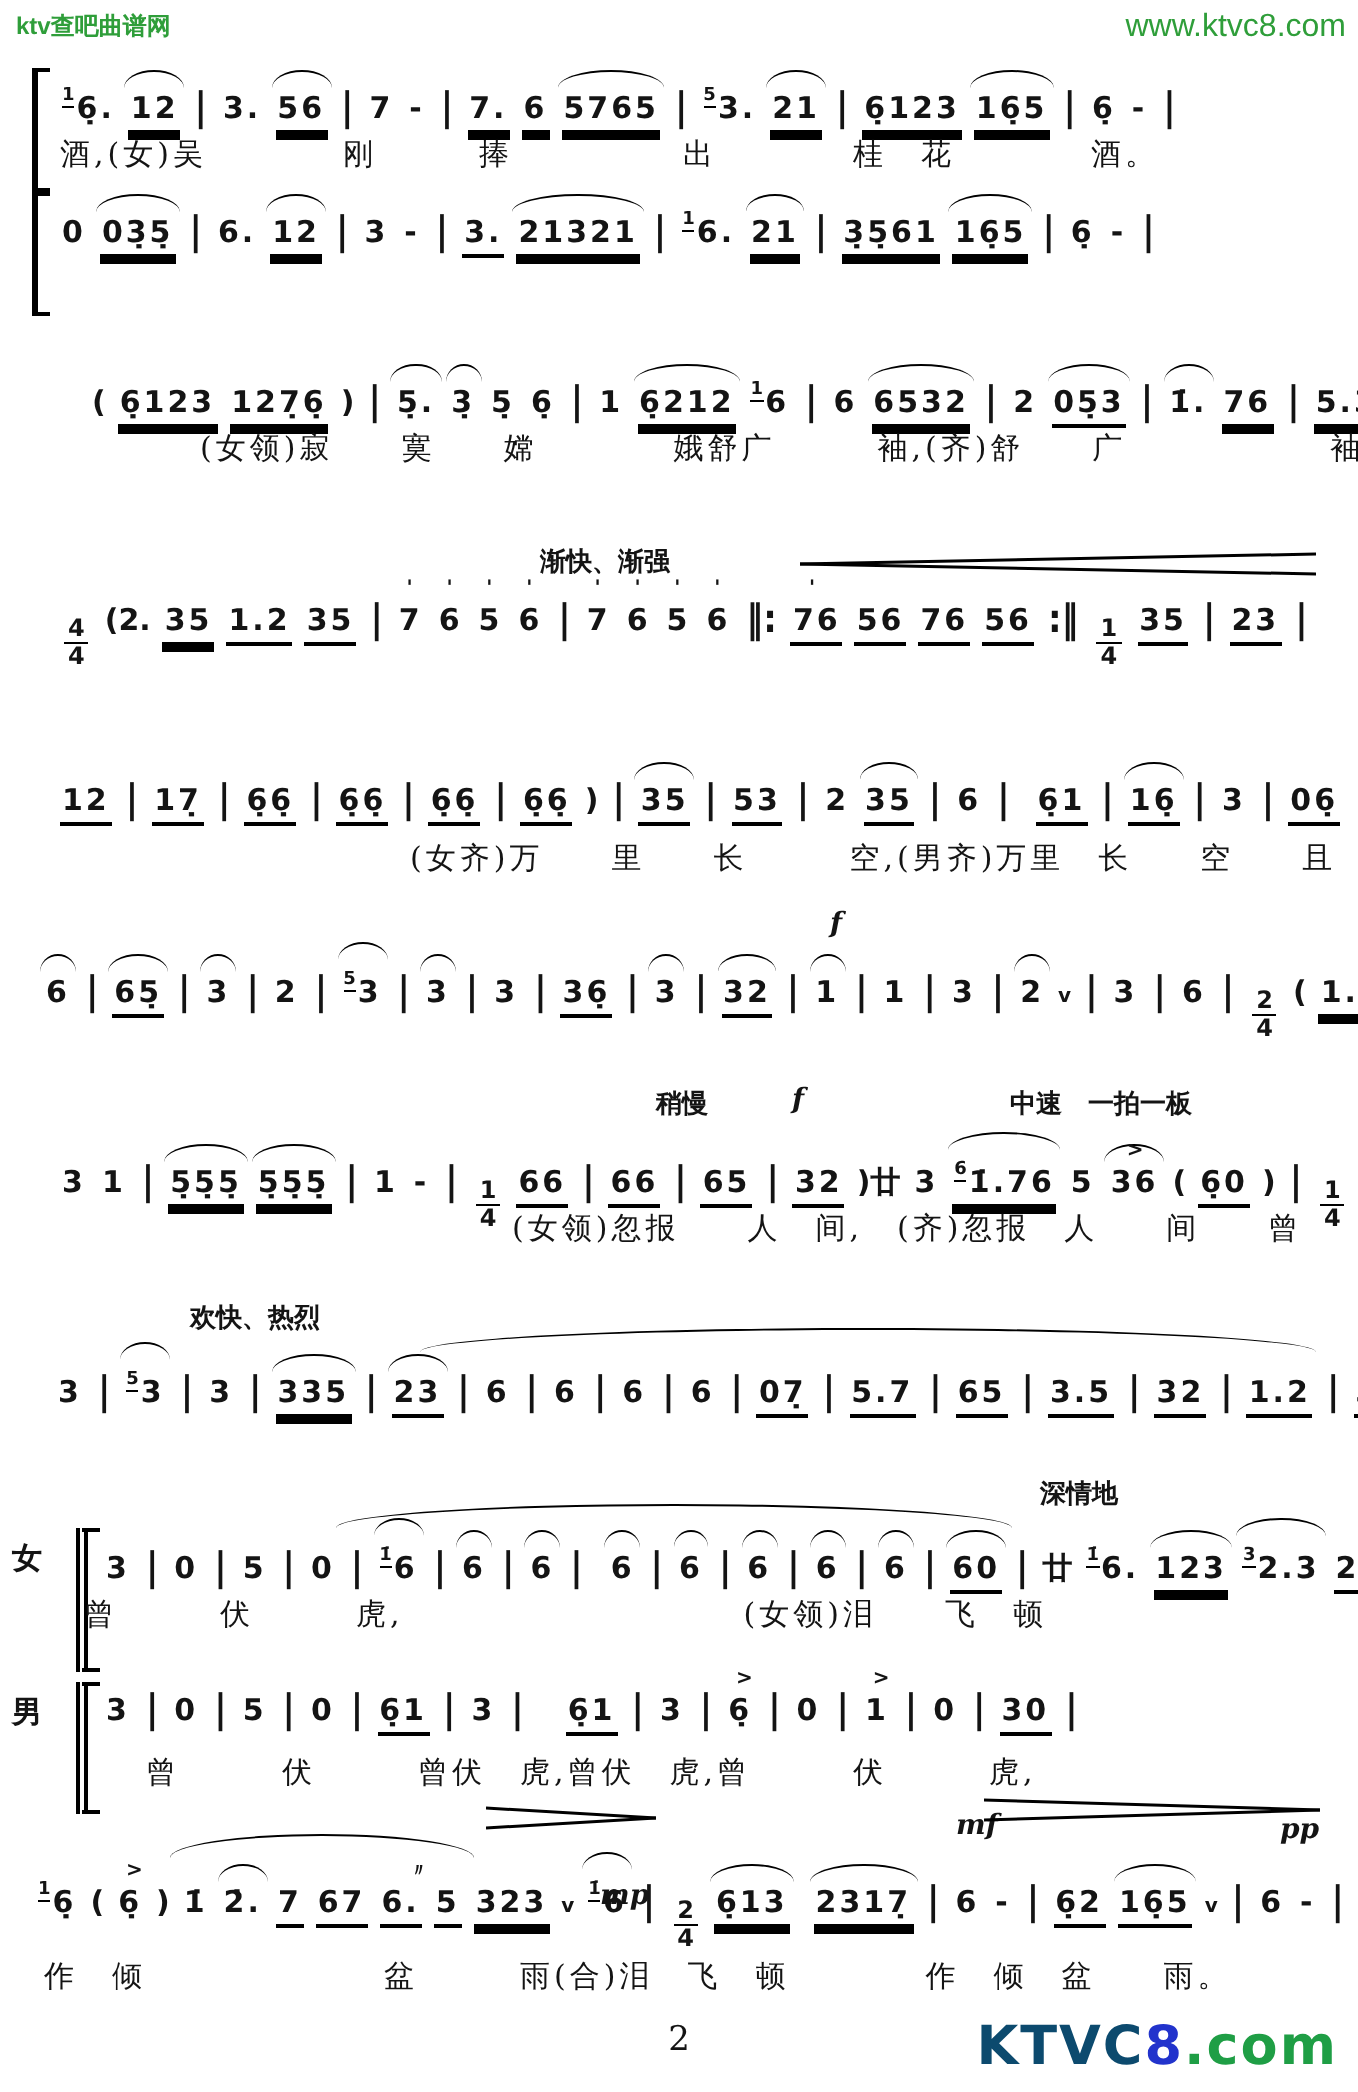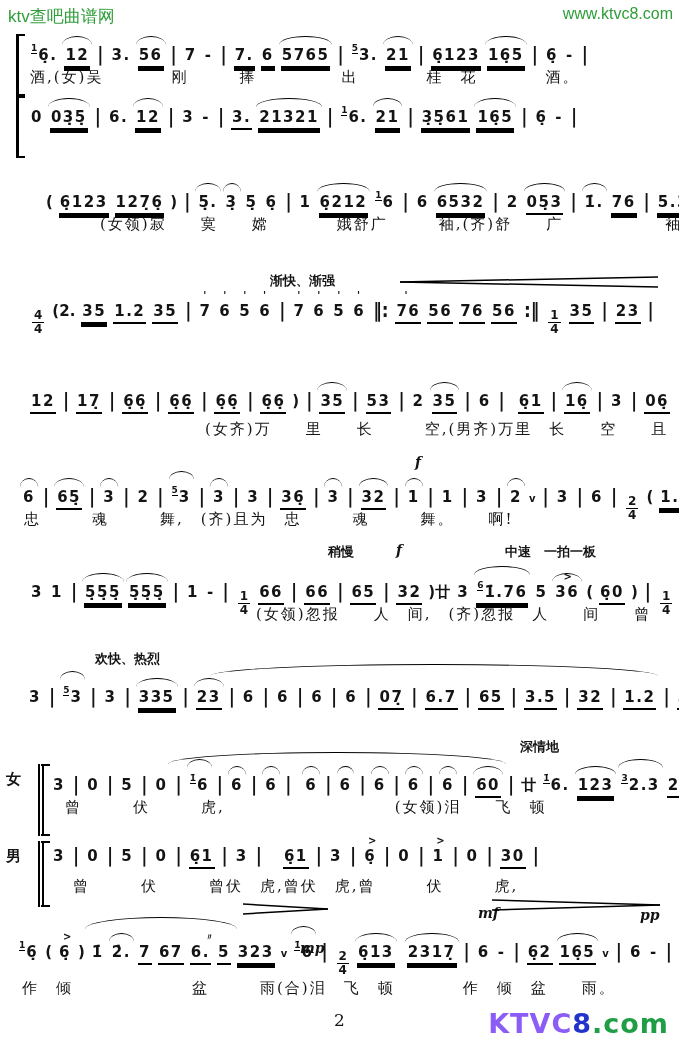--- a/index.html
+++ b/index.html
@@ -1,18 +1,18 @@
 <!DOCTYPE html>
 <html><head>
 <meta charset="utf-8">
 <style>
   html,body{margin:0;padding:0;background:#fff;}
   body{width:679px;height:1046px;position:relative;overflow:hidden;
        font-family:"Liberation Sans",sans-serif;color:#141414;}
-  .hdr{position:absolute;top:5px;font-size:17px;font-weight:normal;}
+  .hdr{position:absolute;top:5px;font-size:12px;font-weight:bold;}
   .hdr-left{left:8px;}
   .hdr-right{right:6px;font-weight:normal;font-size:16px;}
   .system{position:absolute;left:0;width:679px;}
   .tokens{display:flex;align-items:baseline;white-space:nowrap;position:relative;
           font-family:"DejaVu Sans",sans-serif;font-weight:bold;font-size:15px;line-height:20px;}
   .note{display:inline-block;position:relative;letter-spacing:1.5px;padding:0 1px;}
   .u1{border-bottom:2px solid #000;padding-bottom:1px;}
   .u2{border-bottom:2px solid #000;box-shadow:0 3px 0 0 #000;padding-bottom:1px;}
   .bar{font-weight:bold;font-size:17px;padding:0 1px;transform:scaleY(1.15);}
   .grace{font-size:9px;vertical-align:9px;border-bottom:1px solid #000;margin-right:1px;letter-spacing:0;}
@@ -248,21 +248,20 @@
         <span class="note">6</span>
         <span class="bar">|</span>
         <span class="ts">
           <span class="tnum">2</span>
           <span>4</span>
         </span>
         <span class="xtok">(</span>
         <span class="note u2">1.3</span>
       </div>
       <div class="mk-dyn" style="left: 415px; top: -26px;">f</div>
-      <div class="lyrics" style="left: 24px; top: 30px;">忠　　　魂　　　舞,　(齐)且为　忠　　　魂　　　舞。　　啊!</div>
     </div>
     <div class="system" style="top: 575px;">
       <div class="tokens" style="margin-left: 30px; gap: 6px;">
         <span class="note">3</span>
         <span class="note">1</span>
         <span class="bar">|</span>
         <span class="note u2">5̣5̣5̣<span class="arc"></span></span>
         <span class="note u2">5̣5̣5̣<span class="arc"></span></span>
         <span class="bar">|</span>
         <span class="note">1</span>
@@ -313,21 +312,21 @@
         <span class="note">6</span>
         <span class="bar">|</span>
         <span class="note">6</span>
         <span class="bar">|</span>
         <span class="note">6</span>
         <span class="bar">|</span>
         <span class="note">6</span>
         <span class="bar">|</span>
         <span class="note u1">07̣</span>
         <span class="bar">|</span>
-        <span class="note u1">6.7</span>
+        <span class="note u1">5.7</span>
         <span class="bar">|</span>
         <span class="note u1">65</span>
         <span class="bar">|</span>
         <span class="note u1">3.5</span>
         <span class="bar">|</span>
         <span class="note u1">32</span>
         <span class="bar">|</span>
         <span class="note u1">1.2</span>
         <span class="bar">|</span>
         <span class="note u1">35</span>
@@ -367,21 +366,21 @@
         <span class="note u1">60<span class="arc"></span></span>
         <span class="bar">|</span>
         <span class="xtok">廿</span>
         <span class="note"><span class="grace">1̇</span>6.</span>
         <span class="note u2">123<span class="arc"></span></span>
         <span class="note"><span class="grace">3</span>2.3<span class="arc"></span></span>
         <span class="note u1">23</span>
       </div>
       <div class="mk-text" style="left: 520px; top: -30px;">深情地</div>
       <div class="mk-slur" style="left: 168px; top: -16px; width: 338px;"></div>
-      <div class="lyrics" style="left: 65px; top: 30px;">曾　　　伏　　　虎,　　　　　　　　　　(女领)泪　　飞　顿</div>
+      <div class="lyrics" style="left: 42px; top: 30px;">曾　　　伏　　　虎,　　　　　　　　　　(女领)泪　　飞　顿</div>
     </div>
     <div class="system" style="top: 845px;">
       <div class="brk b2" style="left: 38px; top: -4px; height: 66px;"></div>
       <div class="vlabel" style="left: 6px; top: 2px;">男</div>
       <div class="tokens" style="margin-left: 52px; gap: 6px;">
         <span class="note">3</span>
         <span class="bar">|</span>
         <span class="note">0</span>
         <span class="bar">|</span>
         <span class="note">5</span>
@@ -456,13 +455,13 @@
       <svg width="168" height="12" class="mk-svg" style="left: 492px; top: -36px;">
         <line x1="0" y1="1" x2="168" y2="6" stroke="#000" stroke-width="1.5"></line>
         <line x1="0" y1="11" x2="168" y2="6" stroke="#000" stroke-width="1.5"></line>
       </svg>
       <div class="mk-dyn" style="left: 640px; top: -28px;">pp</div>
       <div class="lyrics" style="left: 22px; top: 44px;">作　倾　　　　　　　盆　　　雨(合)泪　飞　顿　　　　作　倾　盆　　雨。</div>
     </div>
   </div>
 
 <div class="pagenum">2</div>
-<div class="logo" id="logo"><span style="color: #8b5cf6;">KTVC</span><span style="color: rgb(34, 51, 204);">8</span><span style="color: rgb(31, 158, 69);">.com</span></div>
+<div class="logo" id="logo"><span style="color: #0c4a6e;">KTVC</span><span style="color: rgb(34, 51, 204);">8</span><span style="color: rgb(31, 158, 69);">.com</span></div>
 
 </body></html>

